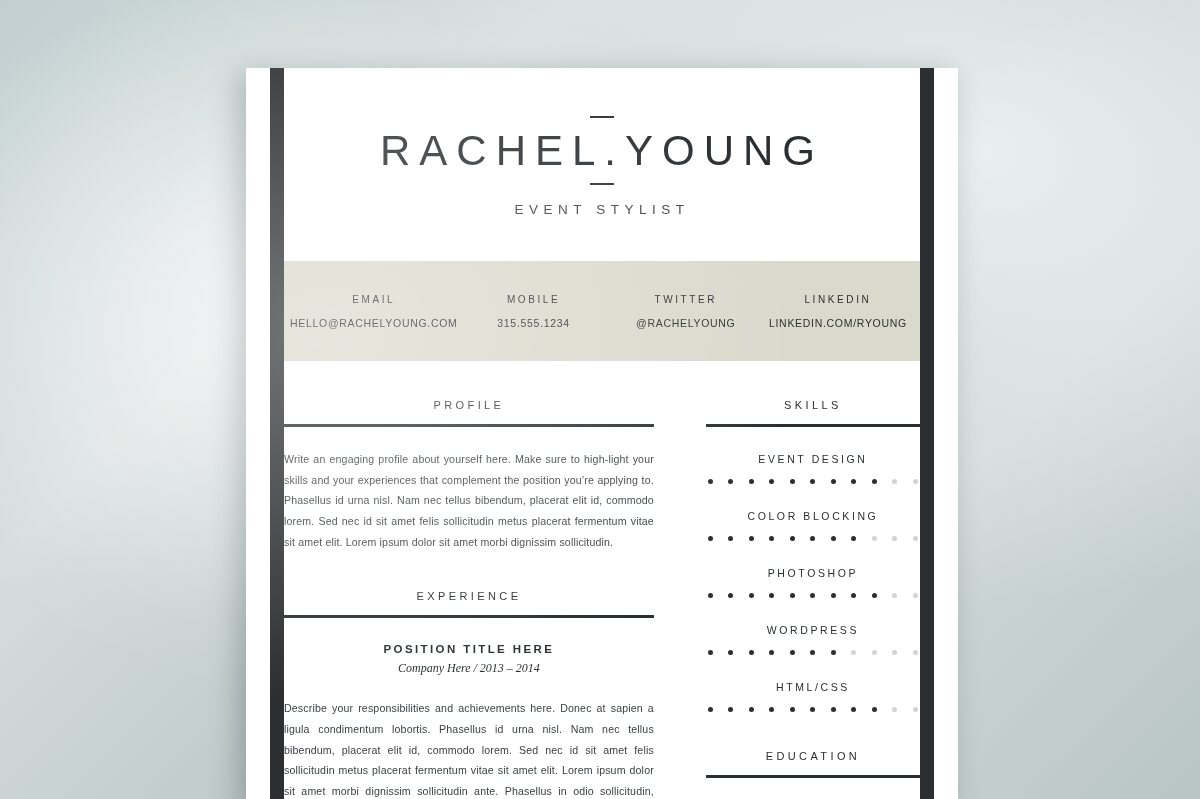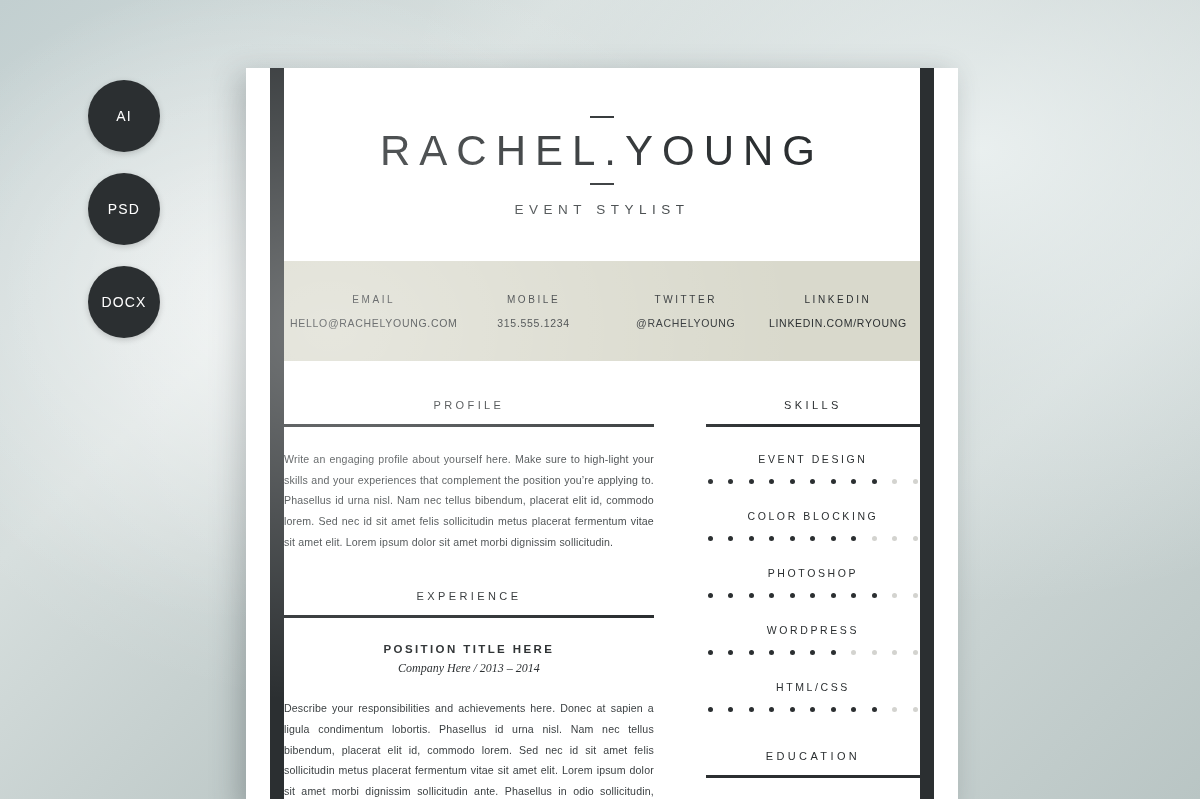--- a/index.html
+++ b/index.html
@@ -231,31 +231,20 @@
     margin-top: 38px;
     padding-bottom: 13px;
     border-bottom: 3px solid #2b2f31;
   }
 </style>
 </head>
 <body>
 
 <div id="stage">
 
-  <div class="badges">
-    <div class="badge">
-      <span>AI</span>
-    </div>
-    <div class="badge">
-      <span>PSD</span>
-    </div>
-    <div class="badge">
-      <span>DOCX</span>
-    </div>
-  </div>
 
   <div id="paper">
     <div class="edge-bar edge-left"></div>
     <div class="edge-bar edge-right"></div>
 
     <div class="content">
 
       <div class="name-block">
         <div class="name">
           <span class="rule-top"></span>

